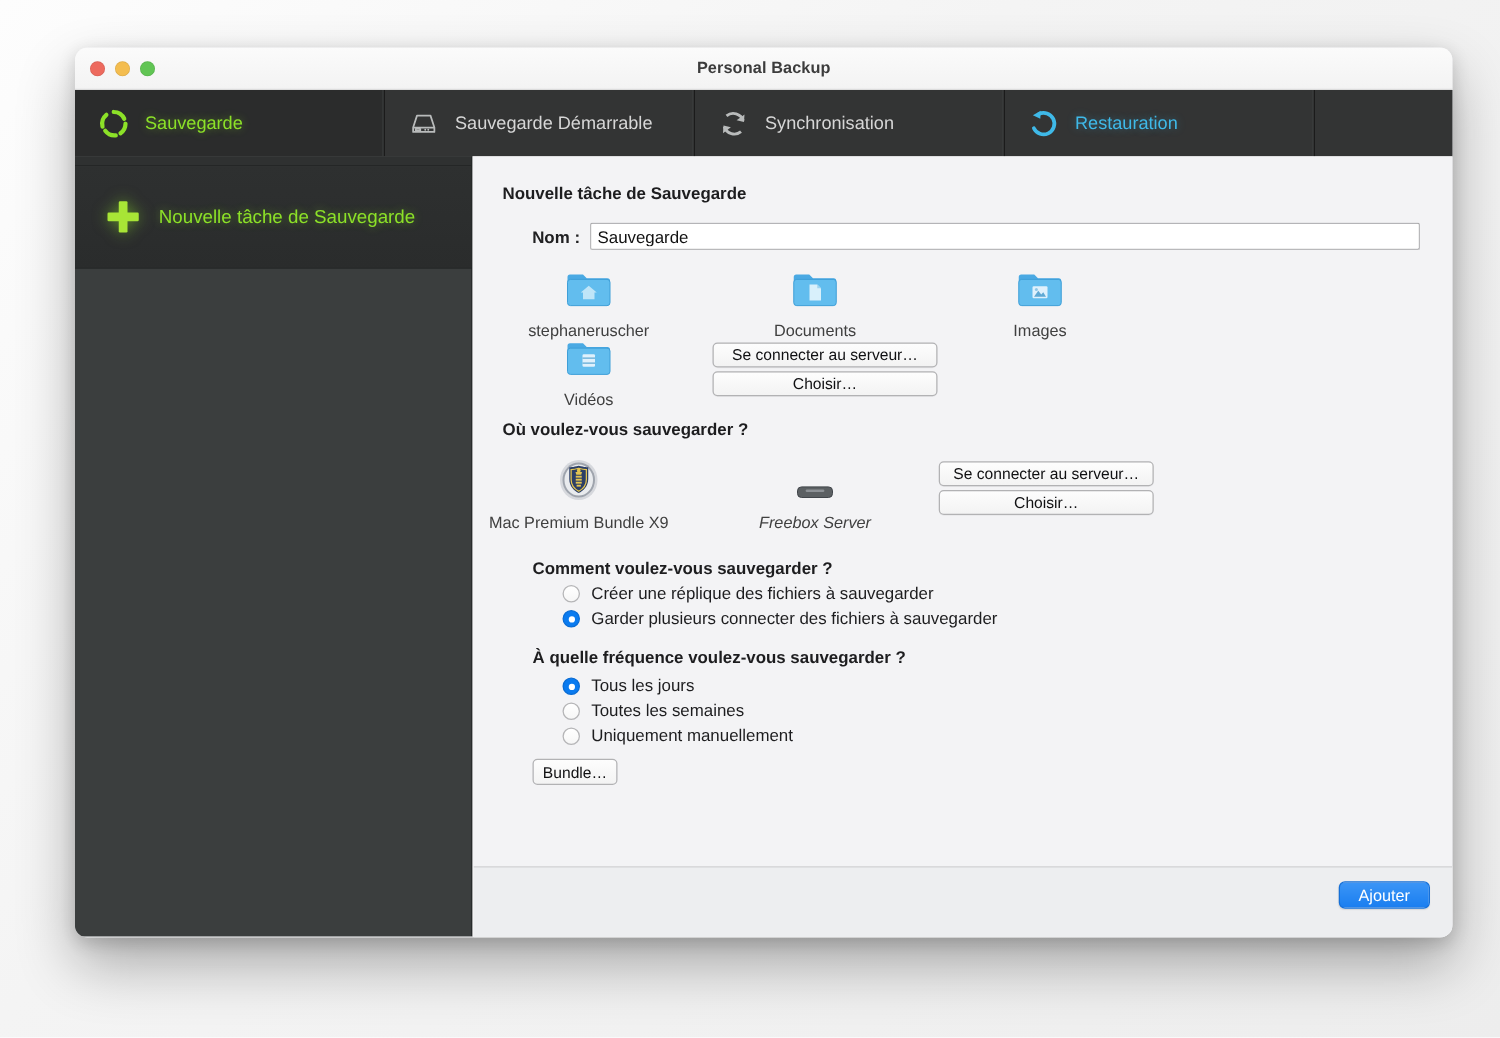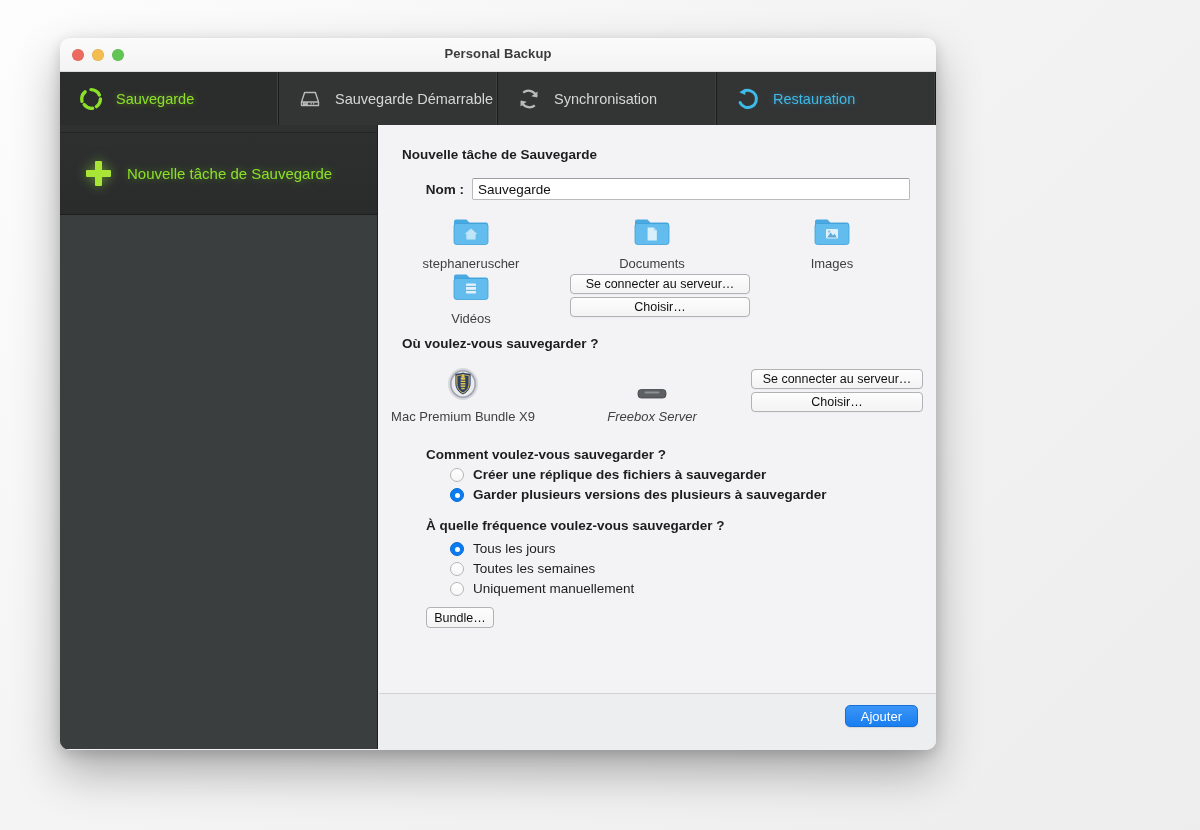--- a/index.html
+++ b/index.html
@@ -13,21 +13,21 @@
   #root {
     position: relative;
     width: 1200px; height: 830px;
     background: linear-gradient(135deg,#fdfdfd 0%,#f4f4f4 40%,#ededed 100%);
   }
 
   
   .window {
     position: absolute;
     left: 60px; top: 38px;
-    width: 876px; height: 712px;
+    width: 1102px; height: 712px;
     border-radius: 10px;
     background: #f2f2f4;
     box-shadow: 0 22px 46px rgba(0,0,0,.30), 0 4px 14px rgba(0,0,0,.16);
     overflow: hidden;
   }
 
   
   .titlebar {
     position: relative;
     height: 34px;
@@ -441,28 +441,28 @@
                 </svg>
               </span>
               <span class="lbl">Freebox Server</span>
             </div>
 
             <div class="srv-btn" style="left:349px; top:14px; width:172px;">Se connecter au serveur…</div>
             <div class="srv-btn" style="left:349px; top:37px; width:172px;">Choisir…</div>
           </div>
 
           <div class="section-h" style="margin-left:24px; margin-top:8px;">Comment voulez-vous sauvegarder ?</div>
-          <div style="margin-left:48px; margin-top:1px;font-weight:bold;">
+          <div style="margin-left:48px; margin-top:1px;">
             <div class="radio-row">
               <span class="radio"></span>
               <span class="radio-lbl">Créer une réplique des fichiers à sauvegarder</span>
             </div>
             <div class="radio-row">
               <span class="radio on"></span>
-              <span class="radio-lbl">Garder plusieurs versions des plusieurs à sauvegarder</span>
+              <span class="radio-lbl">Garder plusieurs connecter des fichiers à sauvegarder</span>
             </div>
           </div>
 
           <div class="section-h" style="margin-left:24px; margin-top:16px;">À quelle fréquence voulez-vous sauvegarder ?</div>
           <div style="margin-left:48px; margin-top:8px;">
             <div class="radio-row">
               <span class="radio on"></span>
               <span class="radio-lbl">Tous les jours</span>
             </div>
             <div class="radio-row">

